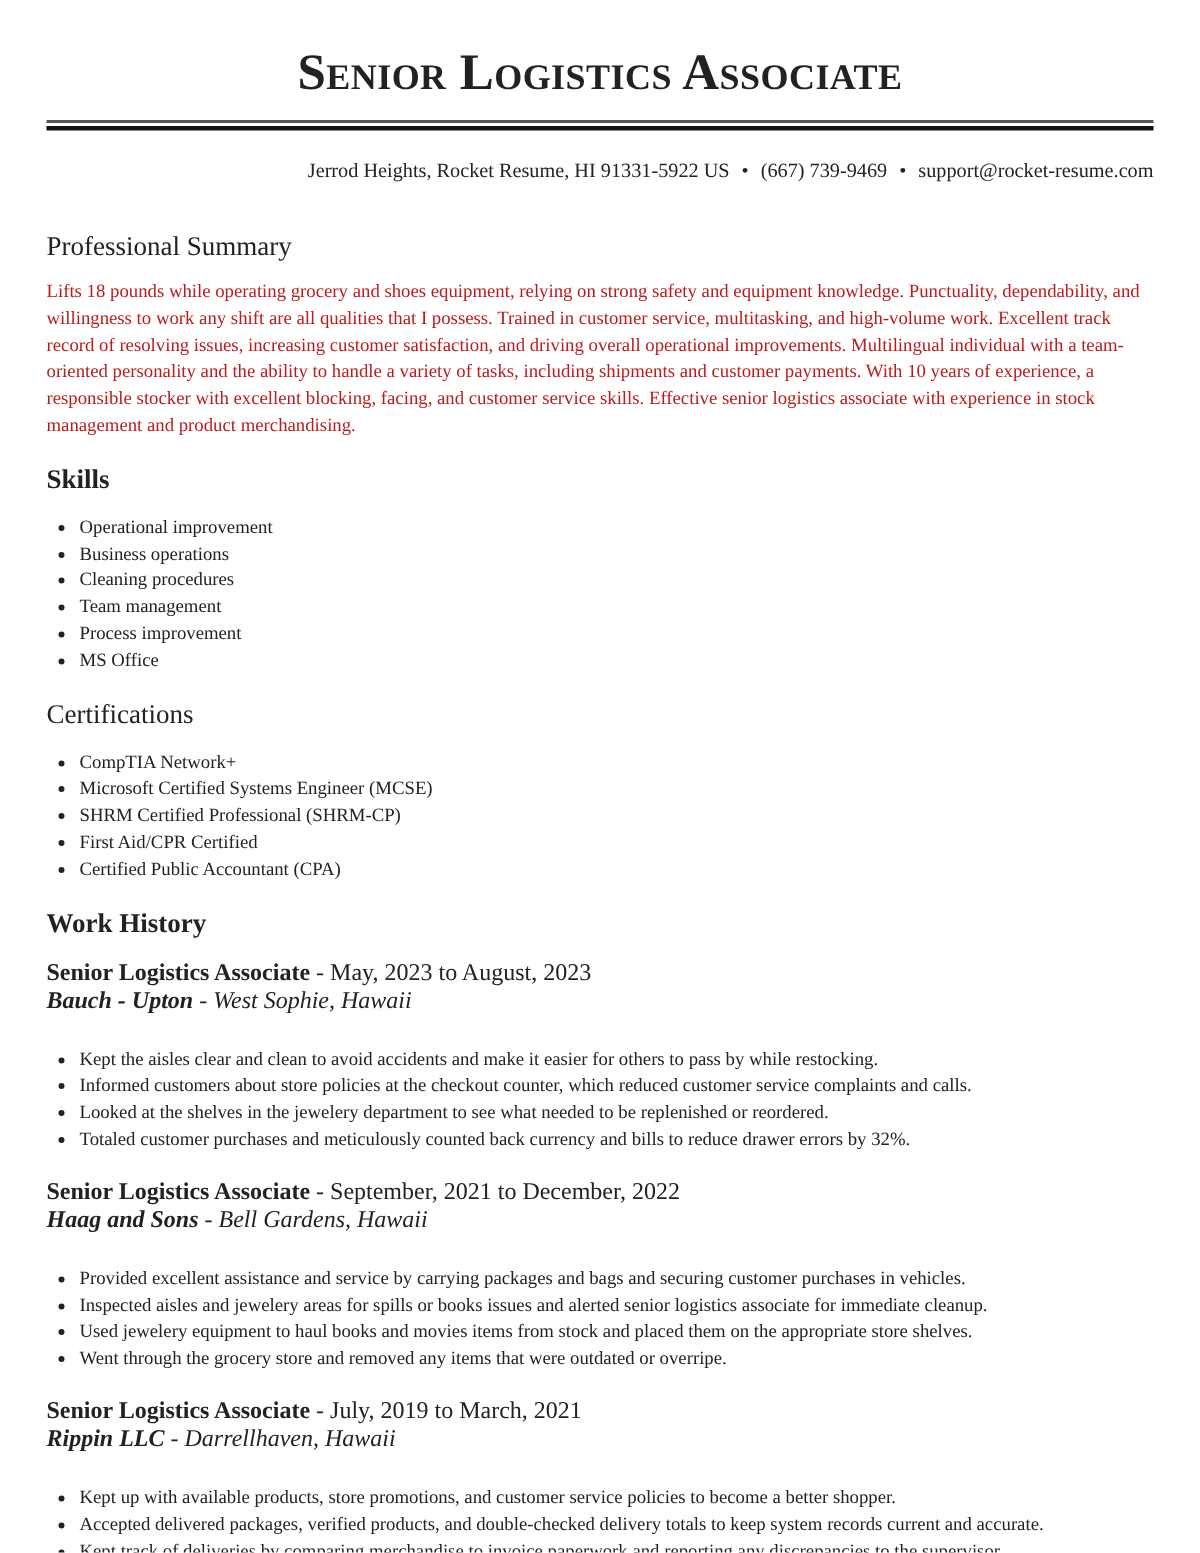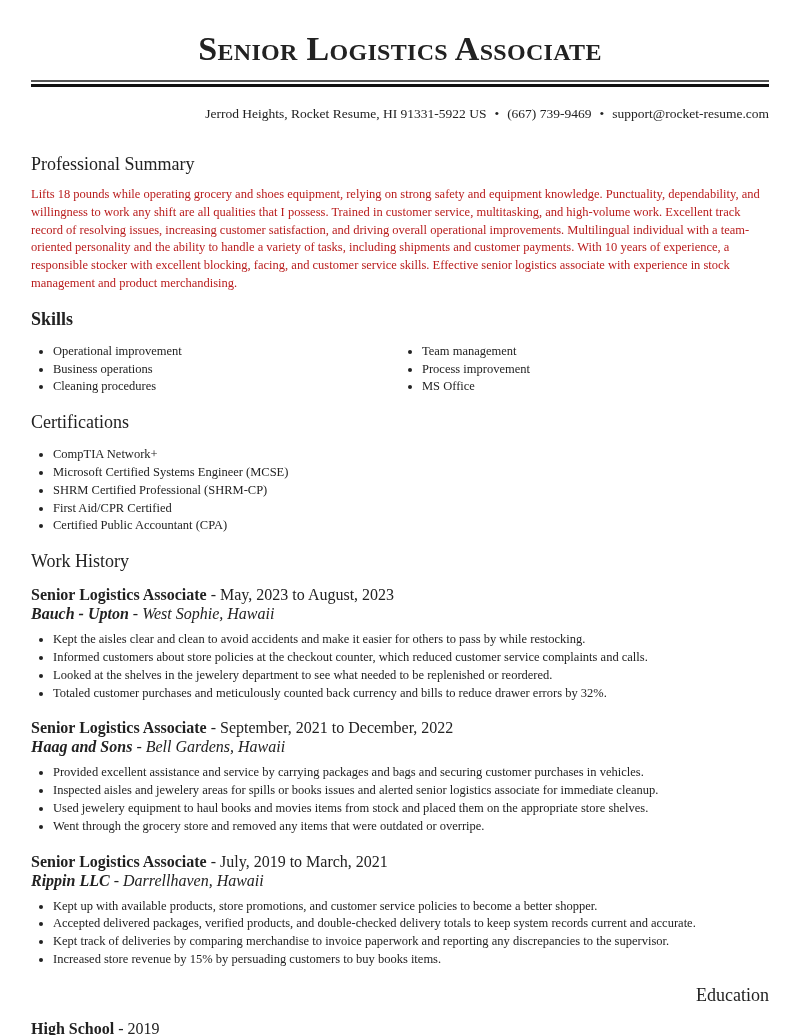--- a/index.html
+++ b/index.html
@@ -10,31 +10,31 @@
   .rule .r1 { height:2px; background:#555; }
   .rule .r2 { height:3px; background:#111; margin-top:2px; }
   .contact { text-align:right; font-size:13.5px; margin-top:19px; color:#222; }
   .contact .sep { margin:0 8px; }
   h2 { font-weight:normal; font-size:18px; margin:0; color:#222; line-height:28px; }
   .summary-h { margin-top:28px; }
   .summary { font-size:12.5px; line-height:17.8px; margin-top:8px; color:#b91c1c; }
   .skills-h { margin-top:12px;font-weight:bold; }
   ul { margin:0; padding-left:22px; }
   li { font-size:12.5px; line-height:17.8px; color:#222; }
-  .skills { display:flex; margin-top:10px; }
+  .skills { display:flex; margin-top:10px;flex-direction:column; }
   .skills ul { width:364px; }
   .cert-h { margin-top:12px; }
   .cert-list { margin-top:10px; }
-  .work-h { margin-top:12px; }
+  .work-h { margin-top:12px;font-weight:bold; }
   .job { margin-top:10px; }
   .job + .job { margin-top:16px; }
   .job-line { font-size:16px; line-height:19px; }
   .job-line b { font-weight:bold; }
   .job-line i { font-style:italic; }
-  .job ul { margin-top:8px; }
+  .job ul { margin-top:21px; }
   .edu-h { margin-top:12px;text-align:right; }
 </style>
 </head>
 <body>
 
 <div class="page">
   <h1 class="title">Senior Logistics Associate</h1>
   <div class="rule">
     <div class="r1"></div>
     <div class="r2"></div>

